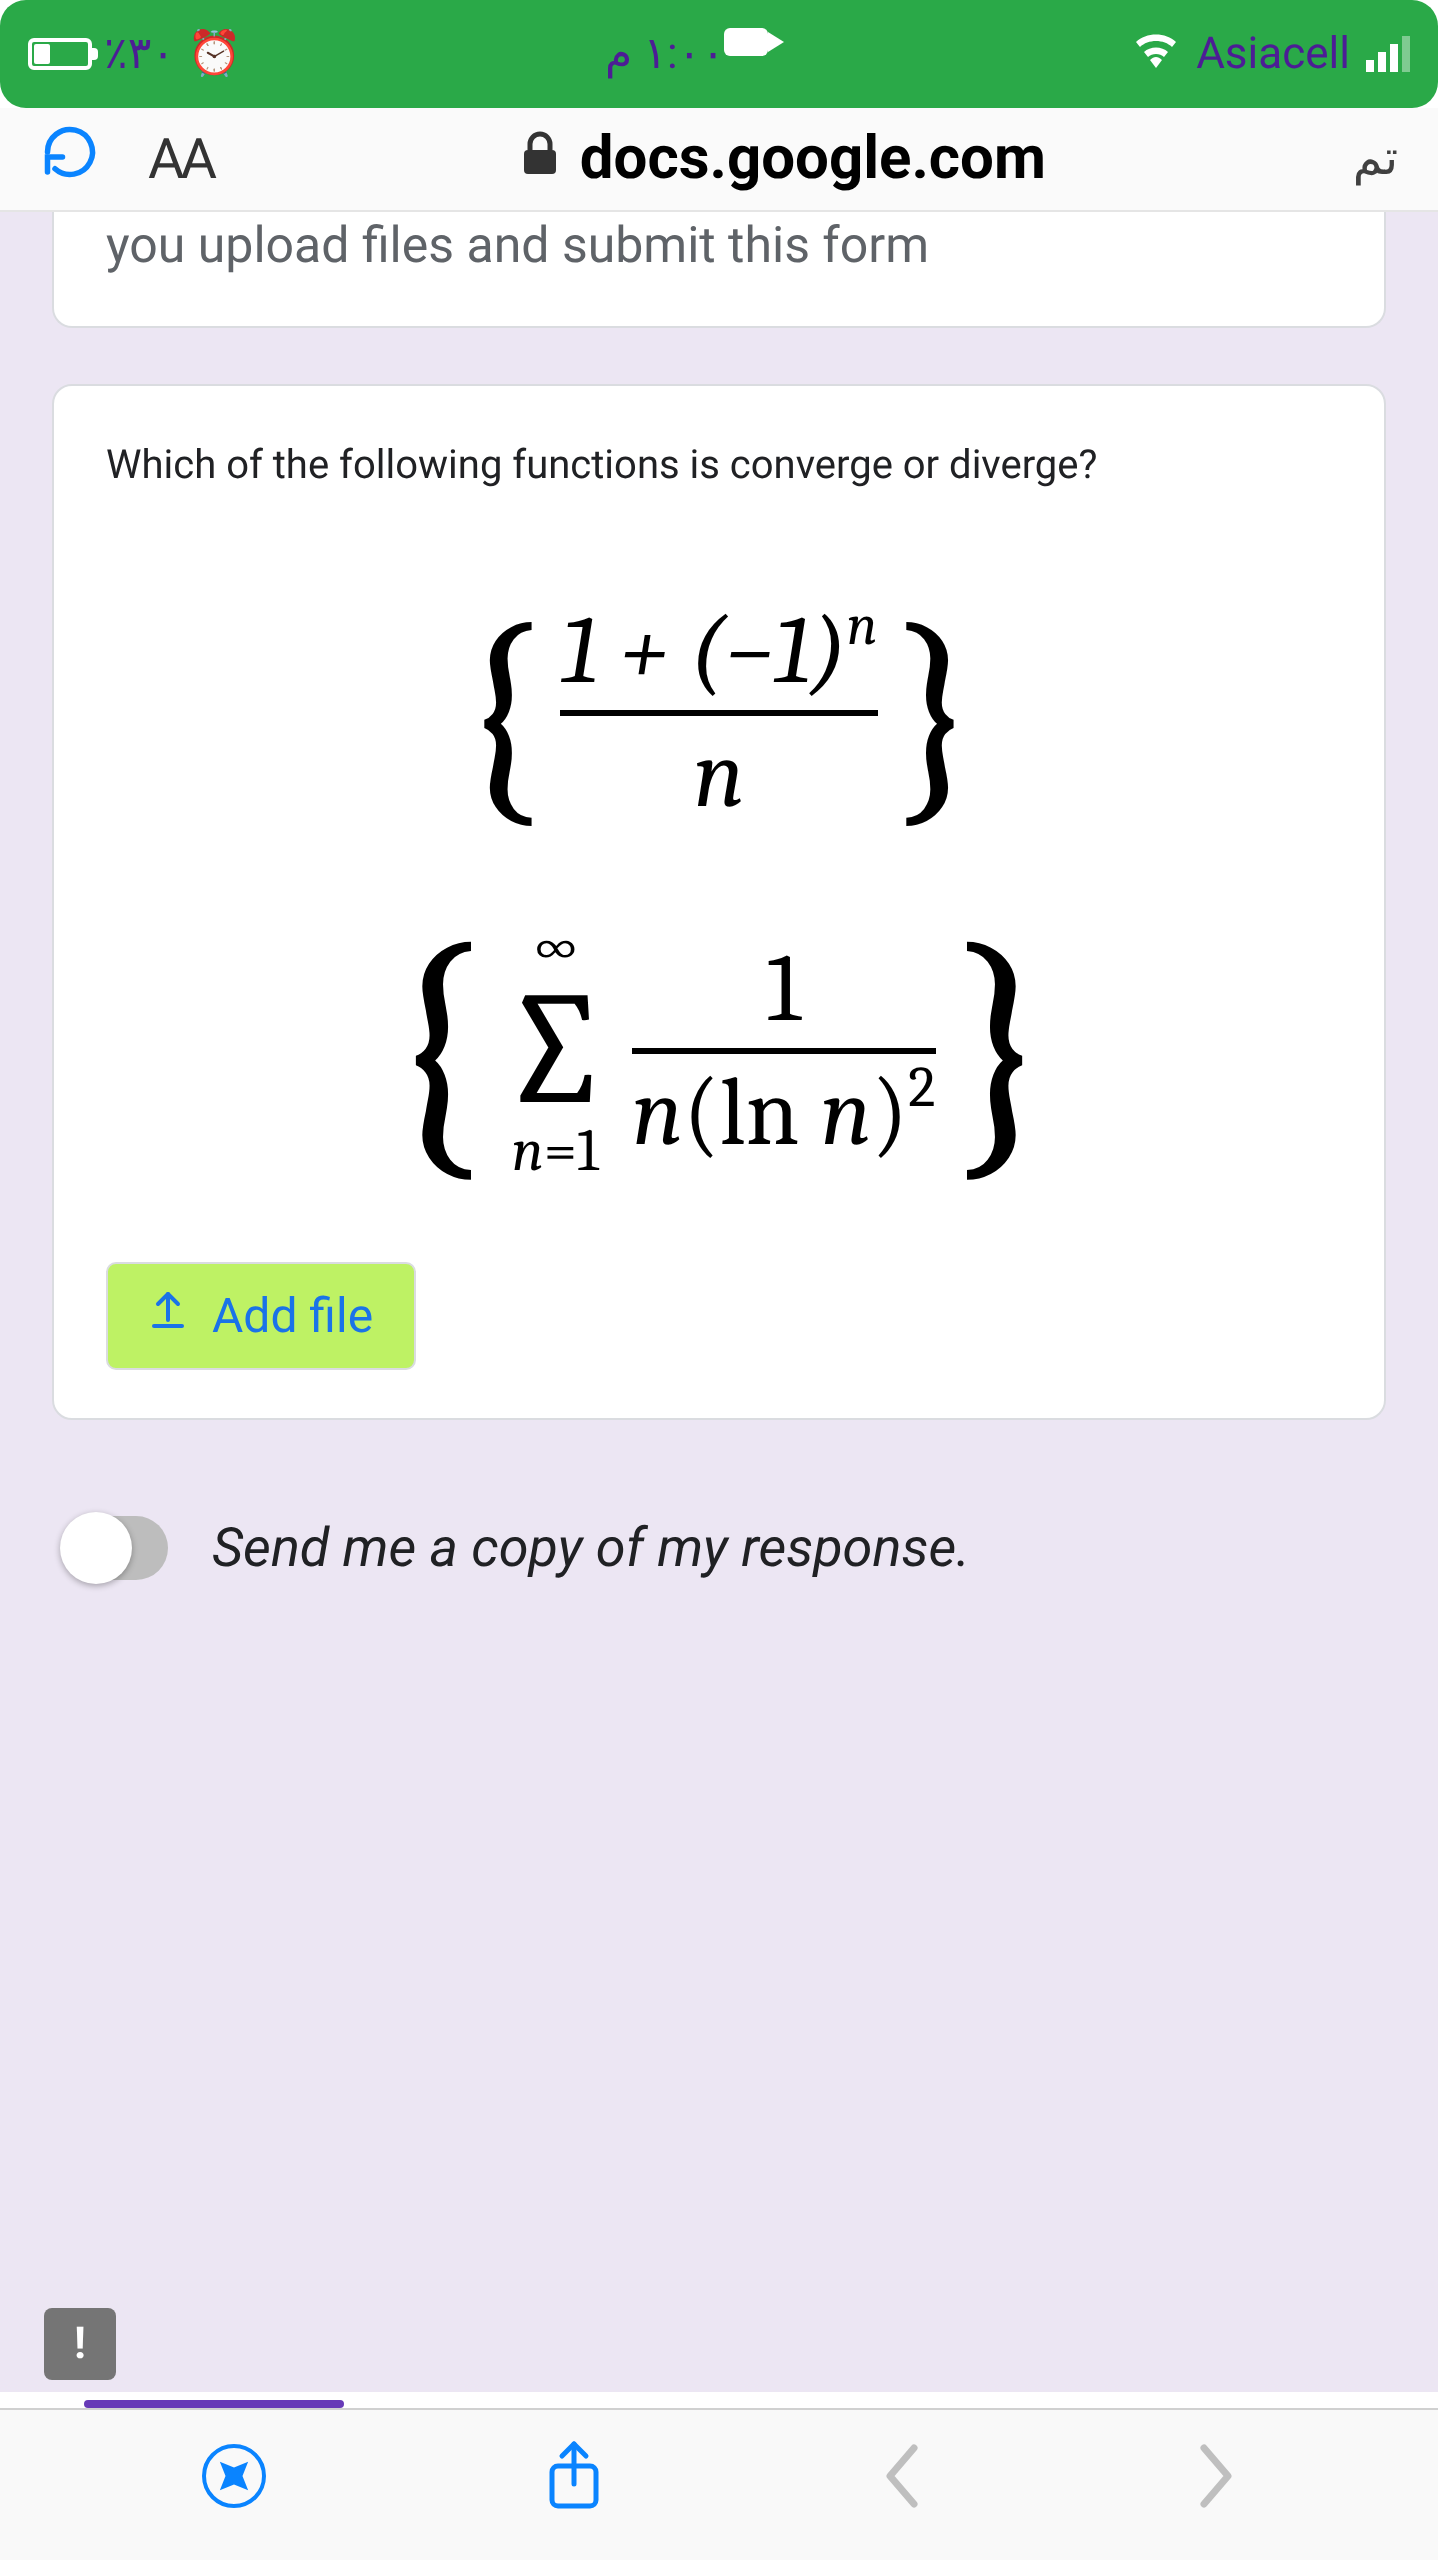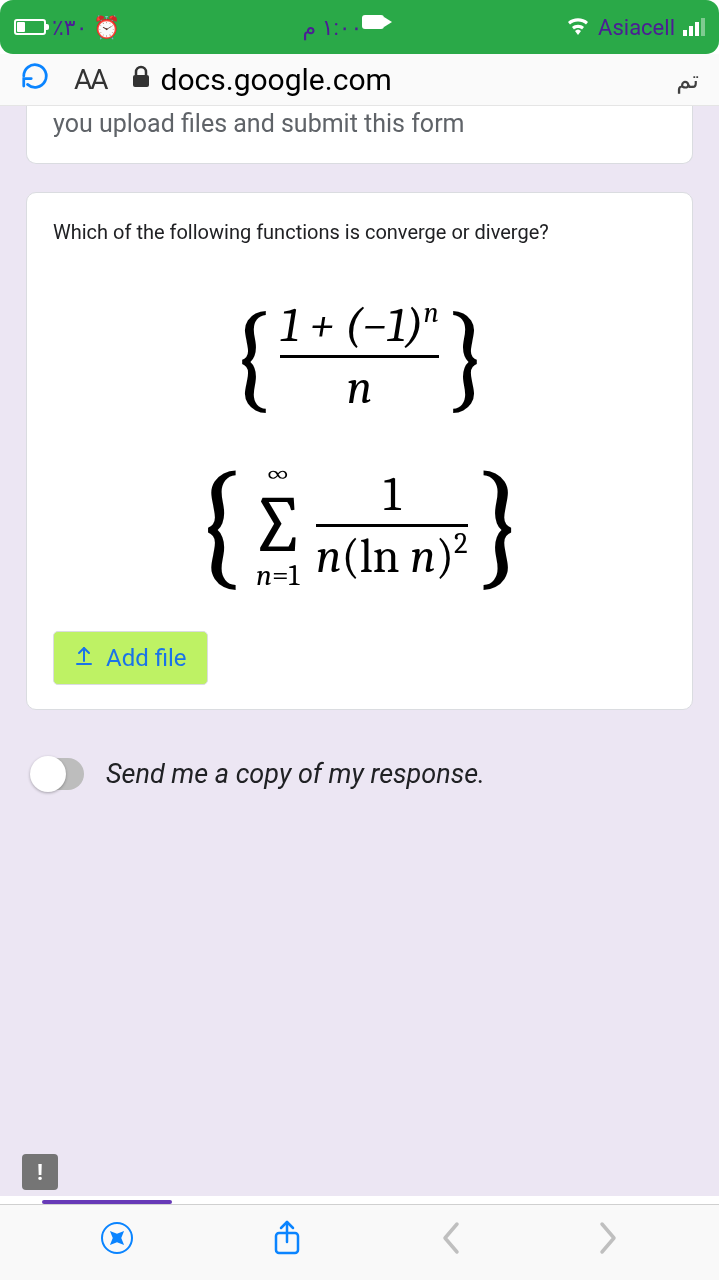--- a/index.html
+++ b/index.html
@@ -55,21 +55,21 @@
     height: 52px;
     display: flex;
     align-items: center;
     padding: 0 20px;
     gap: 24px;
     border-bottom: 1px solid #e5e5e5;
     background: #fafafa;
   }
   .refresh-icon { color: #0a84ff; font-size: 30px; }
   .aa-icon { color: #333; font-size: 28px; letter-spacing: -2px; }
-  .url-center { flex: 1; display: flex; align-items: center; justify-content: flex-start; gap: 10px; }
+  .url-center { flex: 1; display: flex; align-items: center; justify-content: center; gap: 10px; font-weight: bold; }
   .lock-icon { color: #333; font-size: 22px; }
   .url-text { color: #000; font-size: 30px; }
   .tabs-text { color: #404040; font-size: 24px; font-family: 'Arial', sans-serif; }
 
   .page {
     background: #ece6f3;
     height: 1090px;
     padding: 0 26px;
     overflow: hidden;
   }

